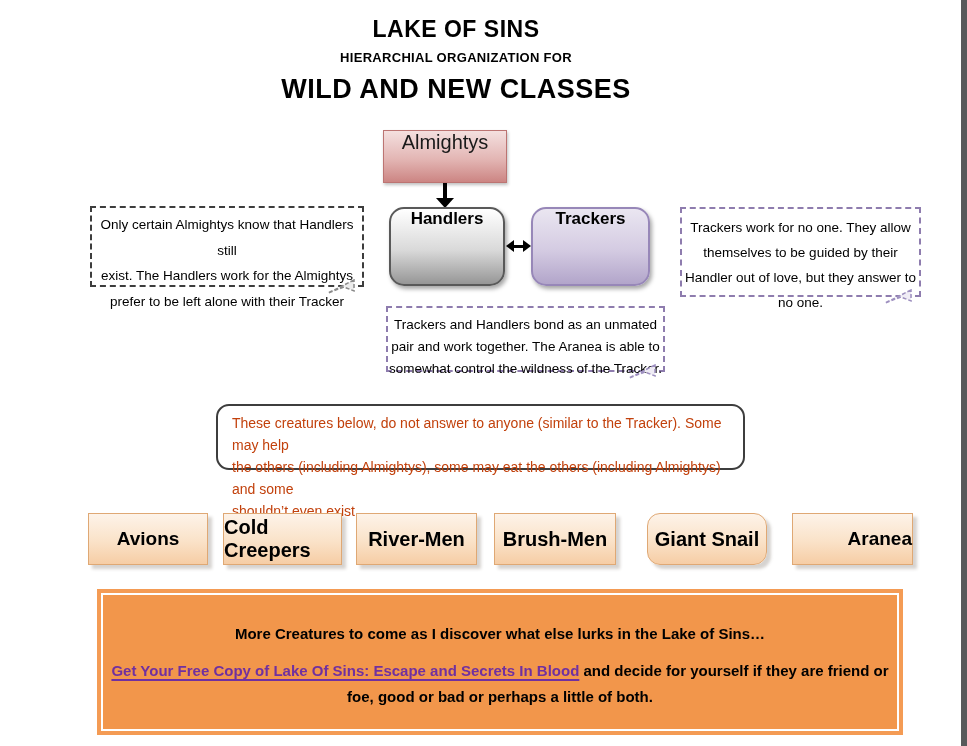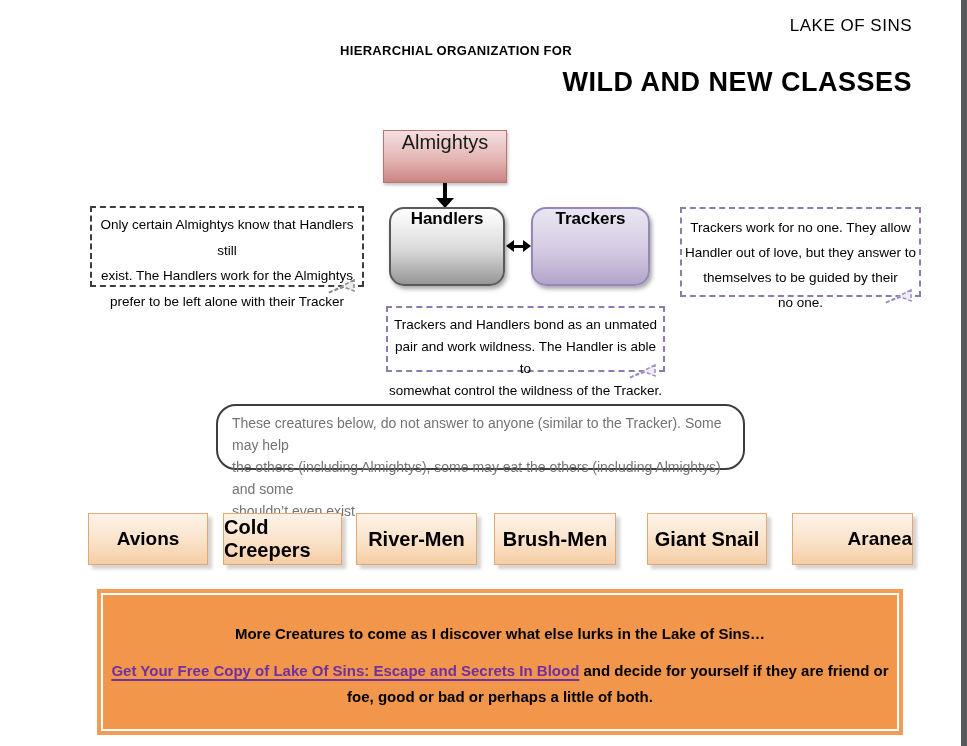--- a/index.html
+++ b/index.html
@@ -6,23 +6,23 @@
   html,body { background:#ffffff; }
   body { font-family:"Liberation Sans", sans-serif; }
   #page {
     position:relative; width:967px; height:746px; background:#ffffff; overflow:hidden;
   }
   
   .edge-strip { position:absolute; left:961px; top:0; width:6px; height:746px; background:#58595b; }
 
   
   .header { position:absolute; left:0; top:16px; width:912px; text-align:center; color:#000; }
-  .header .t1 { font-size:17px; font-weight:normal; letter-spacing:0.5px;text-align:right; }
+  .header .t1 { font-size:23px; font-weight:bold; letter-spacing:0.5px; }
   .header .t2 { font-size:13px; font-weight:bold; margin-top:7px; letter-spacing:0.3px; }
-  .header .t3 { font-size:27px; font-weight:bold; margin-top:9px; letter-spacing:0.5px;text-align:right; }
+  .header .t3 { font-size:27px; font-weight:bold; margin-top:9px; letter-spacing:0.5px; }
 
   
   .org-box { position:absolute; display:flex; align-items:flex-start; justify-content:center; }
   .almightys {
     left:383px; top:130px; width:124px; height:53px;
     background:linear-gradient(180deg,#f4e0df 0%,#e3b6b4 55%,#cc8583 100%);
     border:1px solid #bc7472; box-shadow:1px 2px 3px rgba(0,0,0,0.25);
     font-size:20px; color:#1a1a1a;
   }
   .handlers {
@@ -52,39 +52,39 @@
   
   .callout { position:absolute; text-align:center; color:#000; font-size:13.5px; background:#fff; }
   .callout .tail { position:absolute; right:6px; bottom:-10px; }
   .callout-left  { left:90px;  top:206px; width:274px; height:81px; border:2px dashed #3d3d3d; line-height:25.5px; padding-top:4px; }
   .callout-right { left:680px; top:207px; width:241px; height:90px; border:2px dashed #8e7cae; line-height:25px; padding-top:6px; }
   .callout-mid   { left:386px; top:306px; width:279px; height:66px; border:2px dashed #8e7cae; line-height:22px; padding-top:6px; }
 
   
   .note-box {
     position:absolute; left:216px; top:404px; width:529px; height:66px;
-    border:2px solid #3d3d3d; border-radius:20px; background:#fff;
-    font-size:14px; line-height:22px; color:#737373; text-align:left;
+    border:2px solid #3d3d3d; border-radius:13px; background:#fff;
+    font-size:14px; line-height:22px; color:#c2410c; text-align:left;
     padding:6px 14px 0 14px;
   }
 
   
   .creature {
     position:absolute; top:513px; height:52px;
     display:flex; align-items:center; justify-content:center;
     background:linear-gradient(180deg,#fdf3e9 0%,#fae2c8 55%,#f6cda5 100%);
     border:1px solid #dfa874; box-shadow:4px 4px 3px rgba(120,110,100,0.30);
     font-size:20px; font-weight:bold; color:#000;
   }
   .creature-lg { font-size:19px; }
   .c0 { left:88px;  width:120px; }
   .c1 { left:223px; width:119px; }
   .c2 { left:356px; width:121px; }
   .c3 { left:494px; width:122px; }
-  .c4 { left:647px; width:120px; }
+  .c4 { left:647px; width:120px;border-radius:13px; }
   .c5 { left:792px; width:121px;justify-content:flex-end; }
 
   
   .footer-outer {
     position:absolute; left:97px; top:589px; width:806px; height:146px;
     background:#f49b54; padding:4px;
   }
   .footer-inner {
     width:100%; height:100%; background:#f2964b; border:2px solid #ffffff;
     text-align:center; color:#000; font-weight:bold; font-size:15px;
@@ -133,31 +133,31 @@
     <div>Only certain Almightys know that Handlers still</div>
     <div>exist.  The Handlers work for the Almightys</div>
     <div>prefer to be left alone with their Tracker</div>
     <svg class="tail" width="30" height="16" viewBox="0 0 30 16">
       <path d="M28 1 L2 14 L18 8 L28 12 Z" fill="#ececec" stroke="#8a8a8a" stroke-width="1.5" stroke-dasharray="4,2"></path>
     </svg>
   </div>
 
   <div class="callout callout-right">
     <div>Trackers work for no one. They allow</div>
+    <div>themselves to be guided by their</div>
     <div>Handler out of love, but they answer to</div>
-    <div>themselves to be guided by their</div>
     <div>no one.</div>
     <svg class="tail" width="30" height="16" viewBox="0 0 30 16">
       <path d="M28 1 L2 14 L18 8 L28 12 Z" fill="#efecf5" stroke="#9d8fbf" stroke-width="1.5" stroke-dasharray="4,2"></path>
     </svg>
   </div>
 
   <div class="callout callout-mid">
     <div>Trackers and Handlers bond as an unmated</div>
-    <div>pair and work wildness. The Handler is able to</div>
+    <div>pair and work together. The Aranea is able to</div>
     <div>somewhat control the wildness of the Tracker.</div>
     <svg class="tail" width="30" height="16" viewBox="0 0 30 16">
       <path d="M28 1 L2 14 L18 8 L28 12 Z" fill="#efecf5" stroke="#9d8fbf" stroke-width="1.5" stroke-dasharray="4,2"></path>
     </svg>
   </div>
 
   <div class="note-box">
     <div>These creatures below, do not answer to anyone (similar to the Tracker).  Some may help</div>
     <div>the others (including Almightys), some may eat the others (including Almightys) and some</div>
     <div>shouldn’t even exist.</div>

